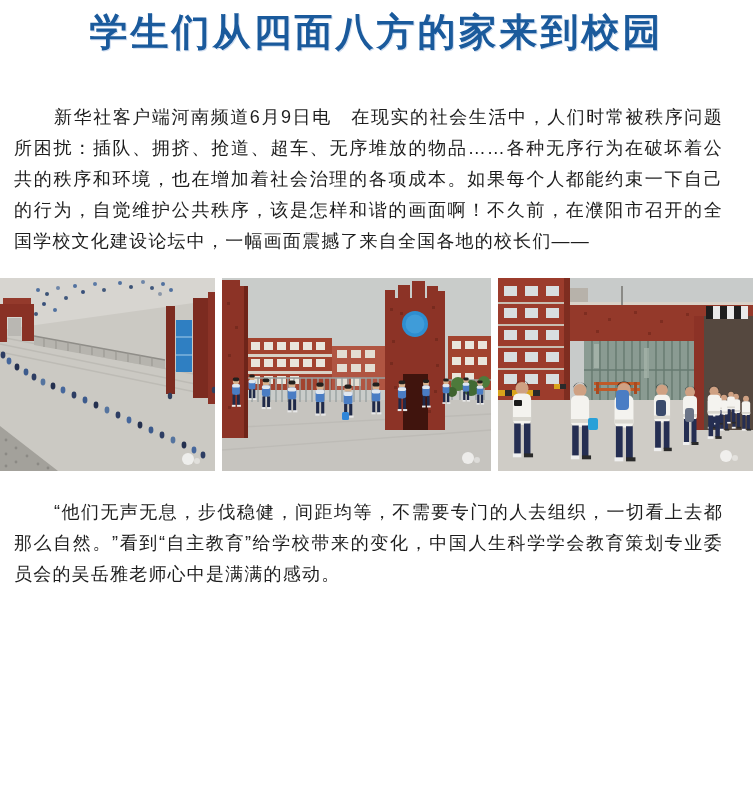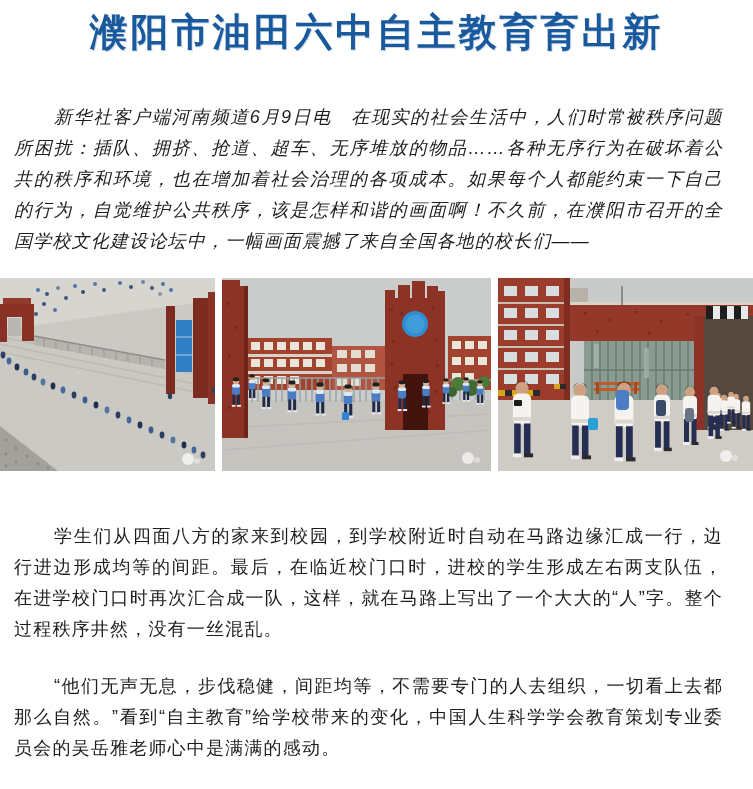--- a/index.html
+++ b/index.html
@@ -24,42 +24,42 @@
   .para{
     margin:0;
     padding:0 30px 0 14px;
     font-size:18px;
     line-height:31px;
     letter-spacing:1.2px;
     color:#1d1d1d;
     text-align:justify;
     text-indent:40px;
   }
-  .p1{margin-top:46px;font-style:italic;}
+  .p1{margin-top:46px;}
   .p2{margin-top:50px;}
   .p3{margin-top:26px;}
   .photo-strip{
     display:flex;
     gap:7px;
     margin-top:21px;
     width:753px;
   }
   .photo{position:relative;height:193px;overflow:hidden;flex:none;}
   .photo svg{display:block;width:100%;height:100%;}
   .ph1{width:215px;}
   .ph2{width:269px;}
   .ph3{width:255px;}
 </style>
 </head>
 <body>
 
 <div class="page">
 
   <h1 class="title">
-    <span class="tline">濮阳市油田六中自主教育育出新</span>
+    <span class="tline">学生们从四面八方的家来到校园</span>
   </h1>
 
   <p class="para p1">新华社客户端河南频道6月9日电　在现实的社会生活中，人们时常被秩序问题所困扰：插队、拥挤、抢道、超车、无序堆放的物品……各种无序行为在破坏着公共的秩序和环境，也在增加着社会治理的各项成本。如果每个人都能约束一下自己的行为，自觉维护公共秩序，该是怎样和谐的画面啊！不久前，在濮阳市召开的全国学校文化建设论坛中，一幅画面震撼了来自全国各地的校长们——</p>
 
   <div class="photo-strip">
 
     <div class="photo ph1" title="航拍：学生沿马路边缘排成一列有序行进，上方为校门与围栏">
       <svg viewBox="0 0 215 193" preserveAspectRatio="none">
         <rect width="215" height="193" fill="#cbc9c3"></rect>
         <polygon points="0,0 215,0 215,22 0,52" fill="#d7d5d0"></polygon>
@@ -467,17 +467,16 @@
         </g>
         <g opacity="0.8">
           <circle cx="228" cy="178" r="6" fill="#ffffff" opacity="0.85"></circle>
           <circle cx="237" cy="180" r="3" fill="#ffffff" opacity="0.5"></circle>
         </g>
       </svg>
     </div>
 
   </div>
 
-  <p class="para p2">学生们从四面八方的家来到校园，到学校附近时自动在马路边缘汇成一行，边行进边形成均等的间距。最后，在临近校门口时，进校的学生形成左右两支队伍，在进学校门口时再次汇合成一队，这样，就在马路上写出了一个大大的“人”字。整个过程秩序井然，没有一丝混乱。</p>
 
   <p class="para p3">“他们无声无息，步伐稳健，间距均等，不需要专门的人去组织，一切看上去都那么自然。”看到“自主教育”给学校带来的变化，中国人生科学学会教育策划专业委员会的吴岳雅老师心中是满满的感动。</p>
 
 </div>
 
 </body></html>

